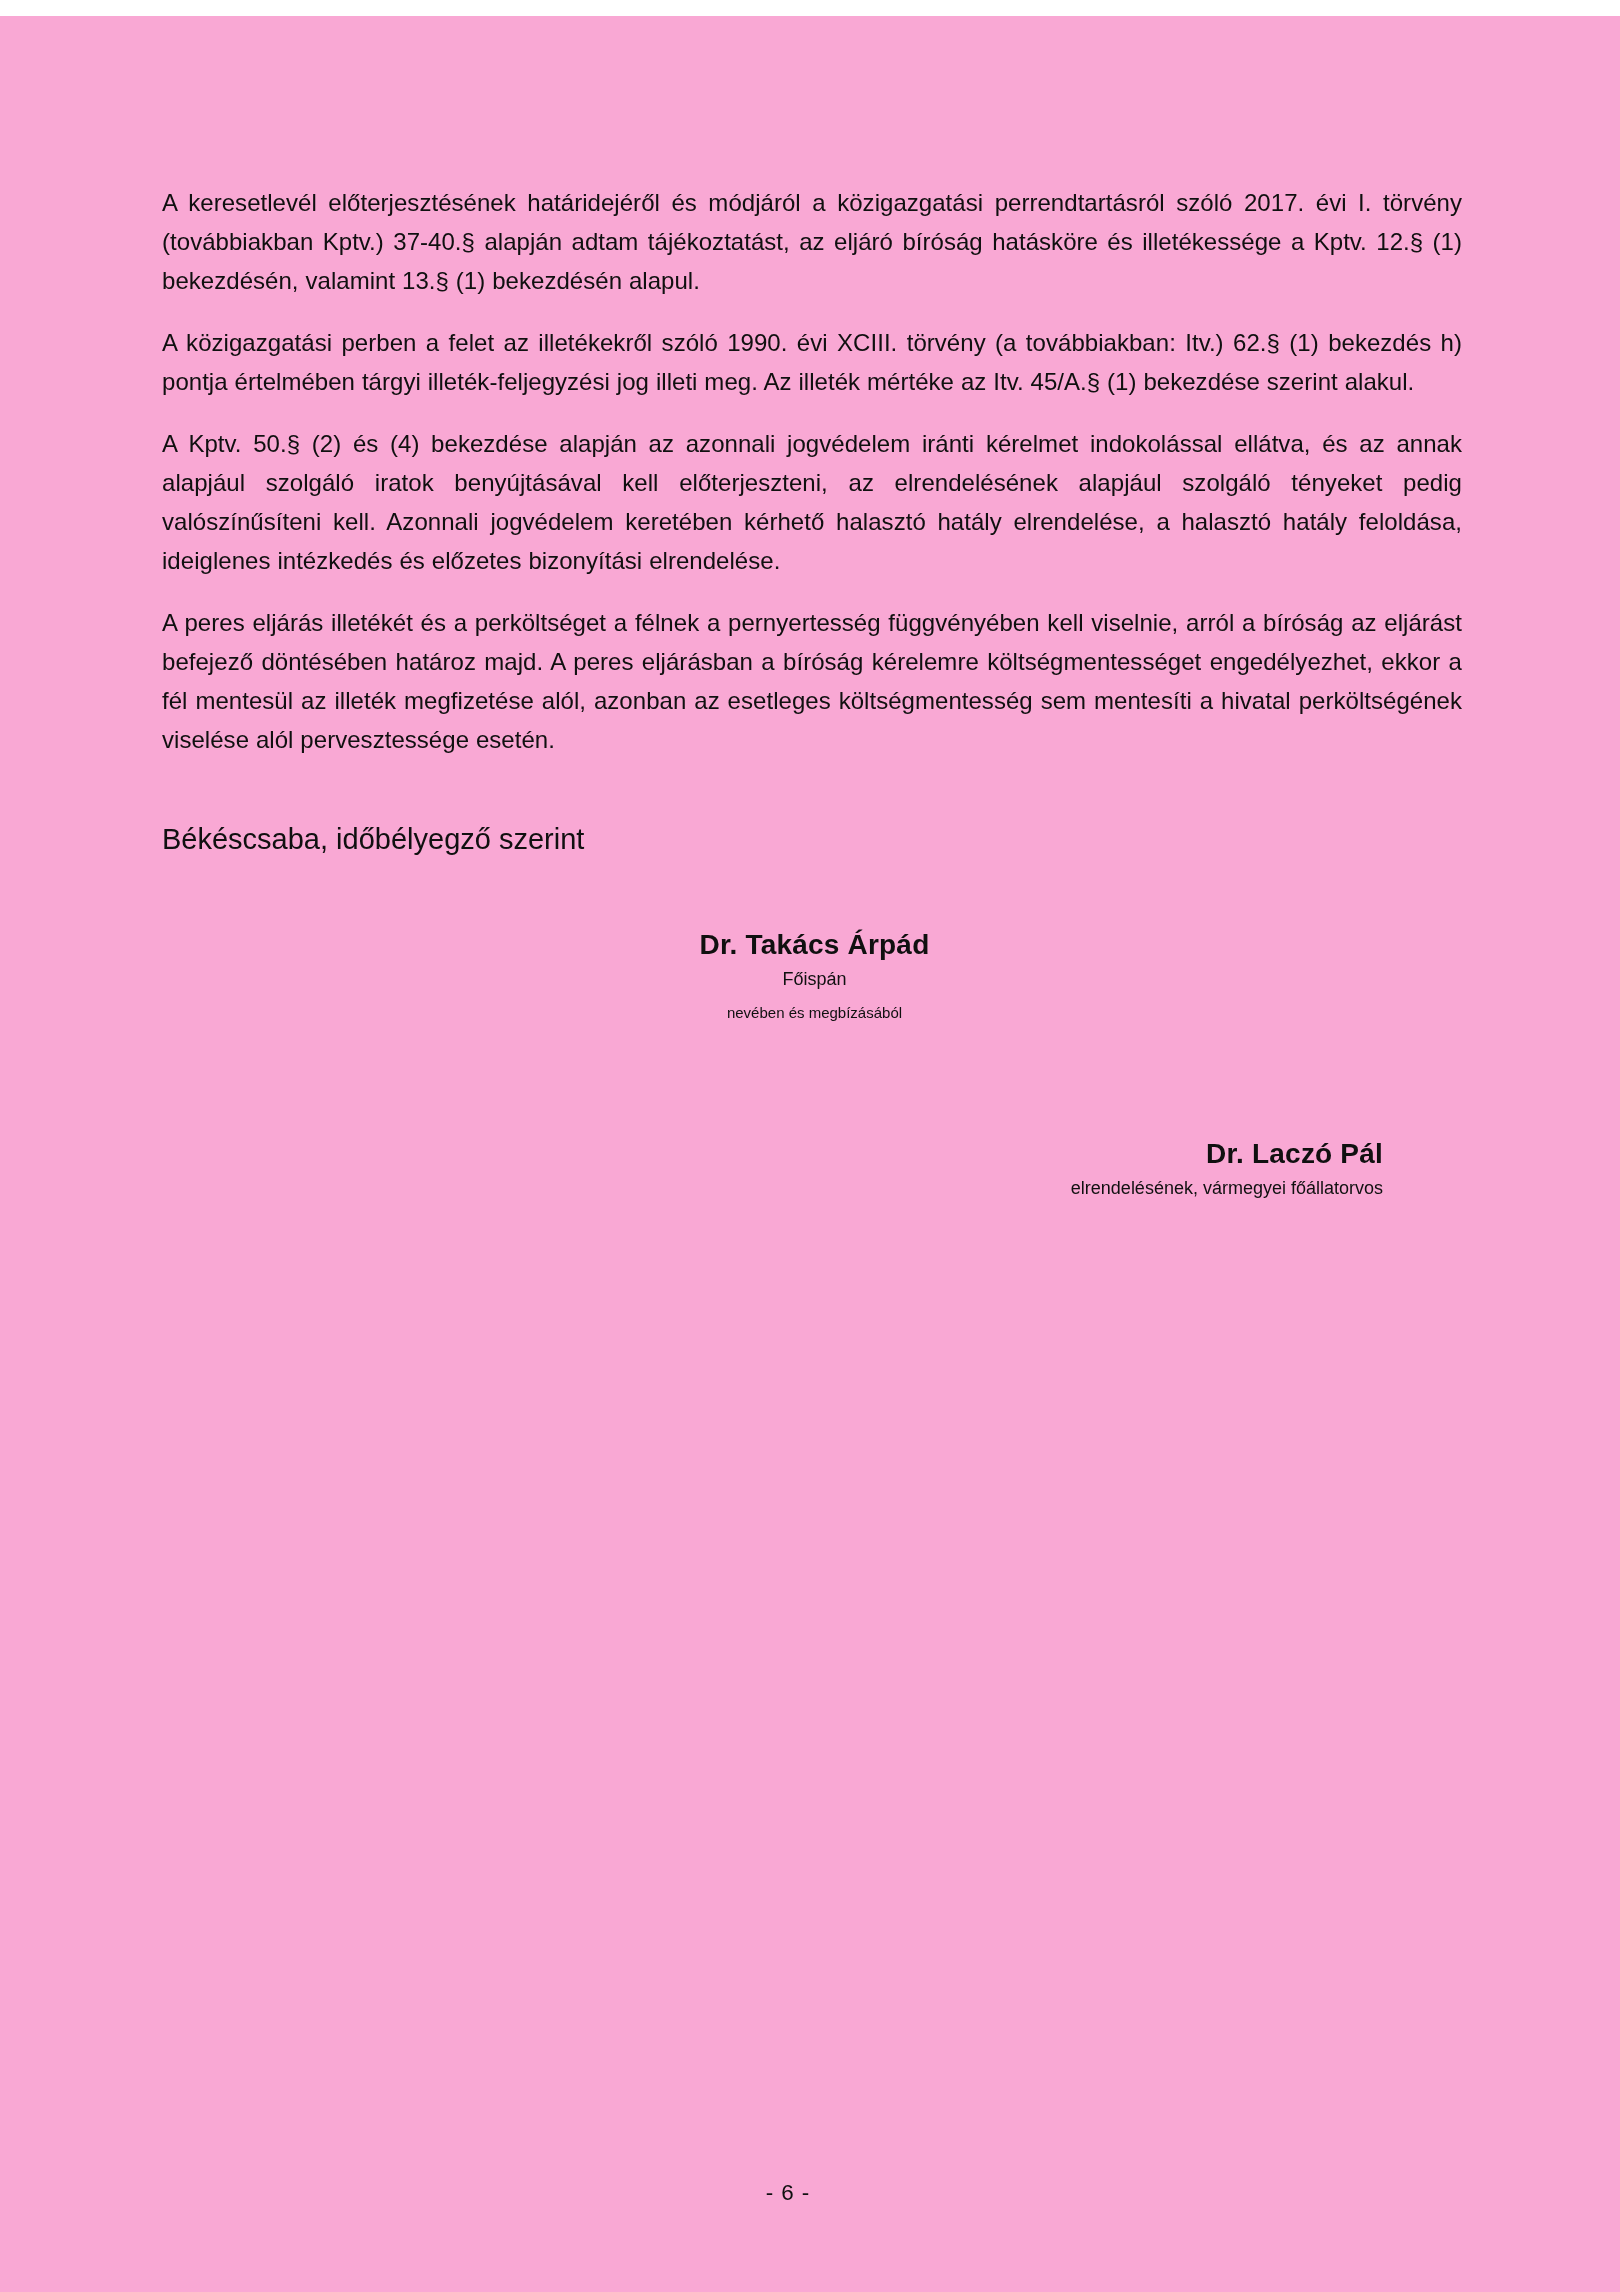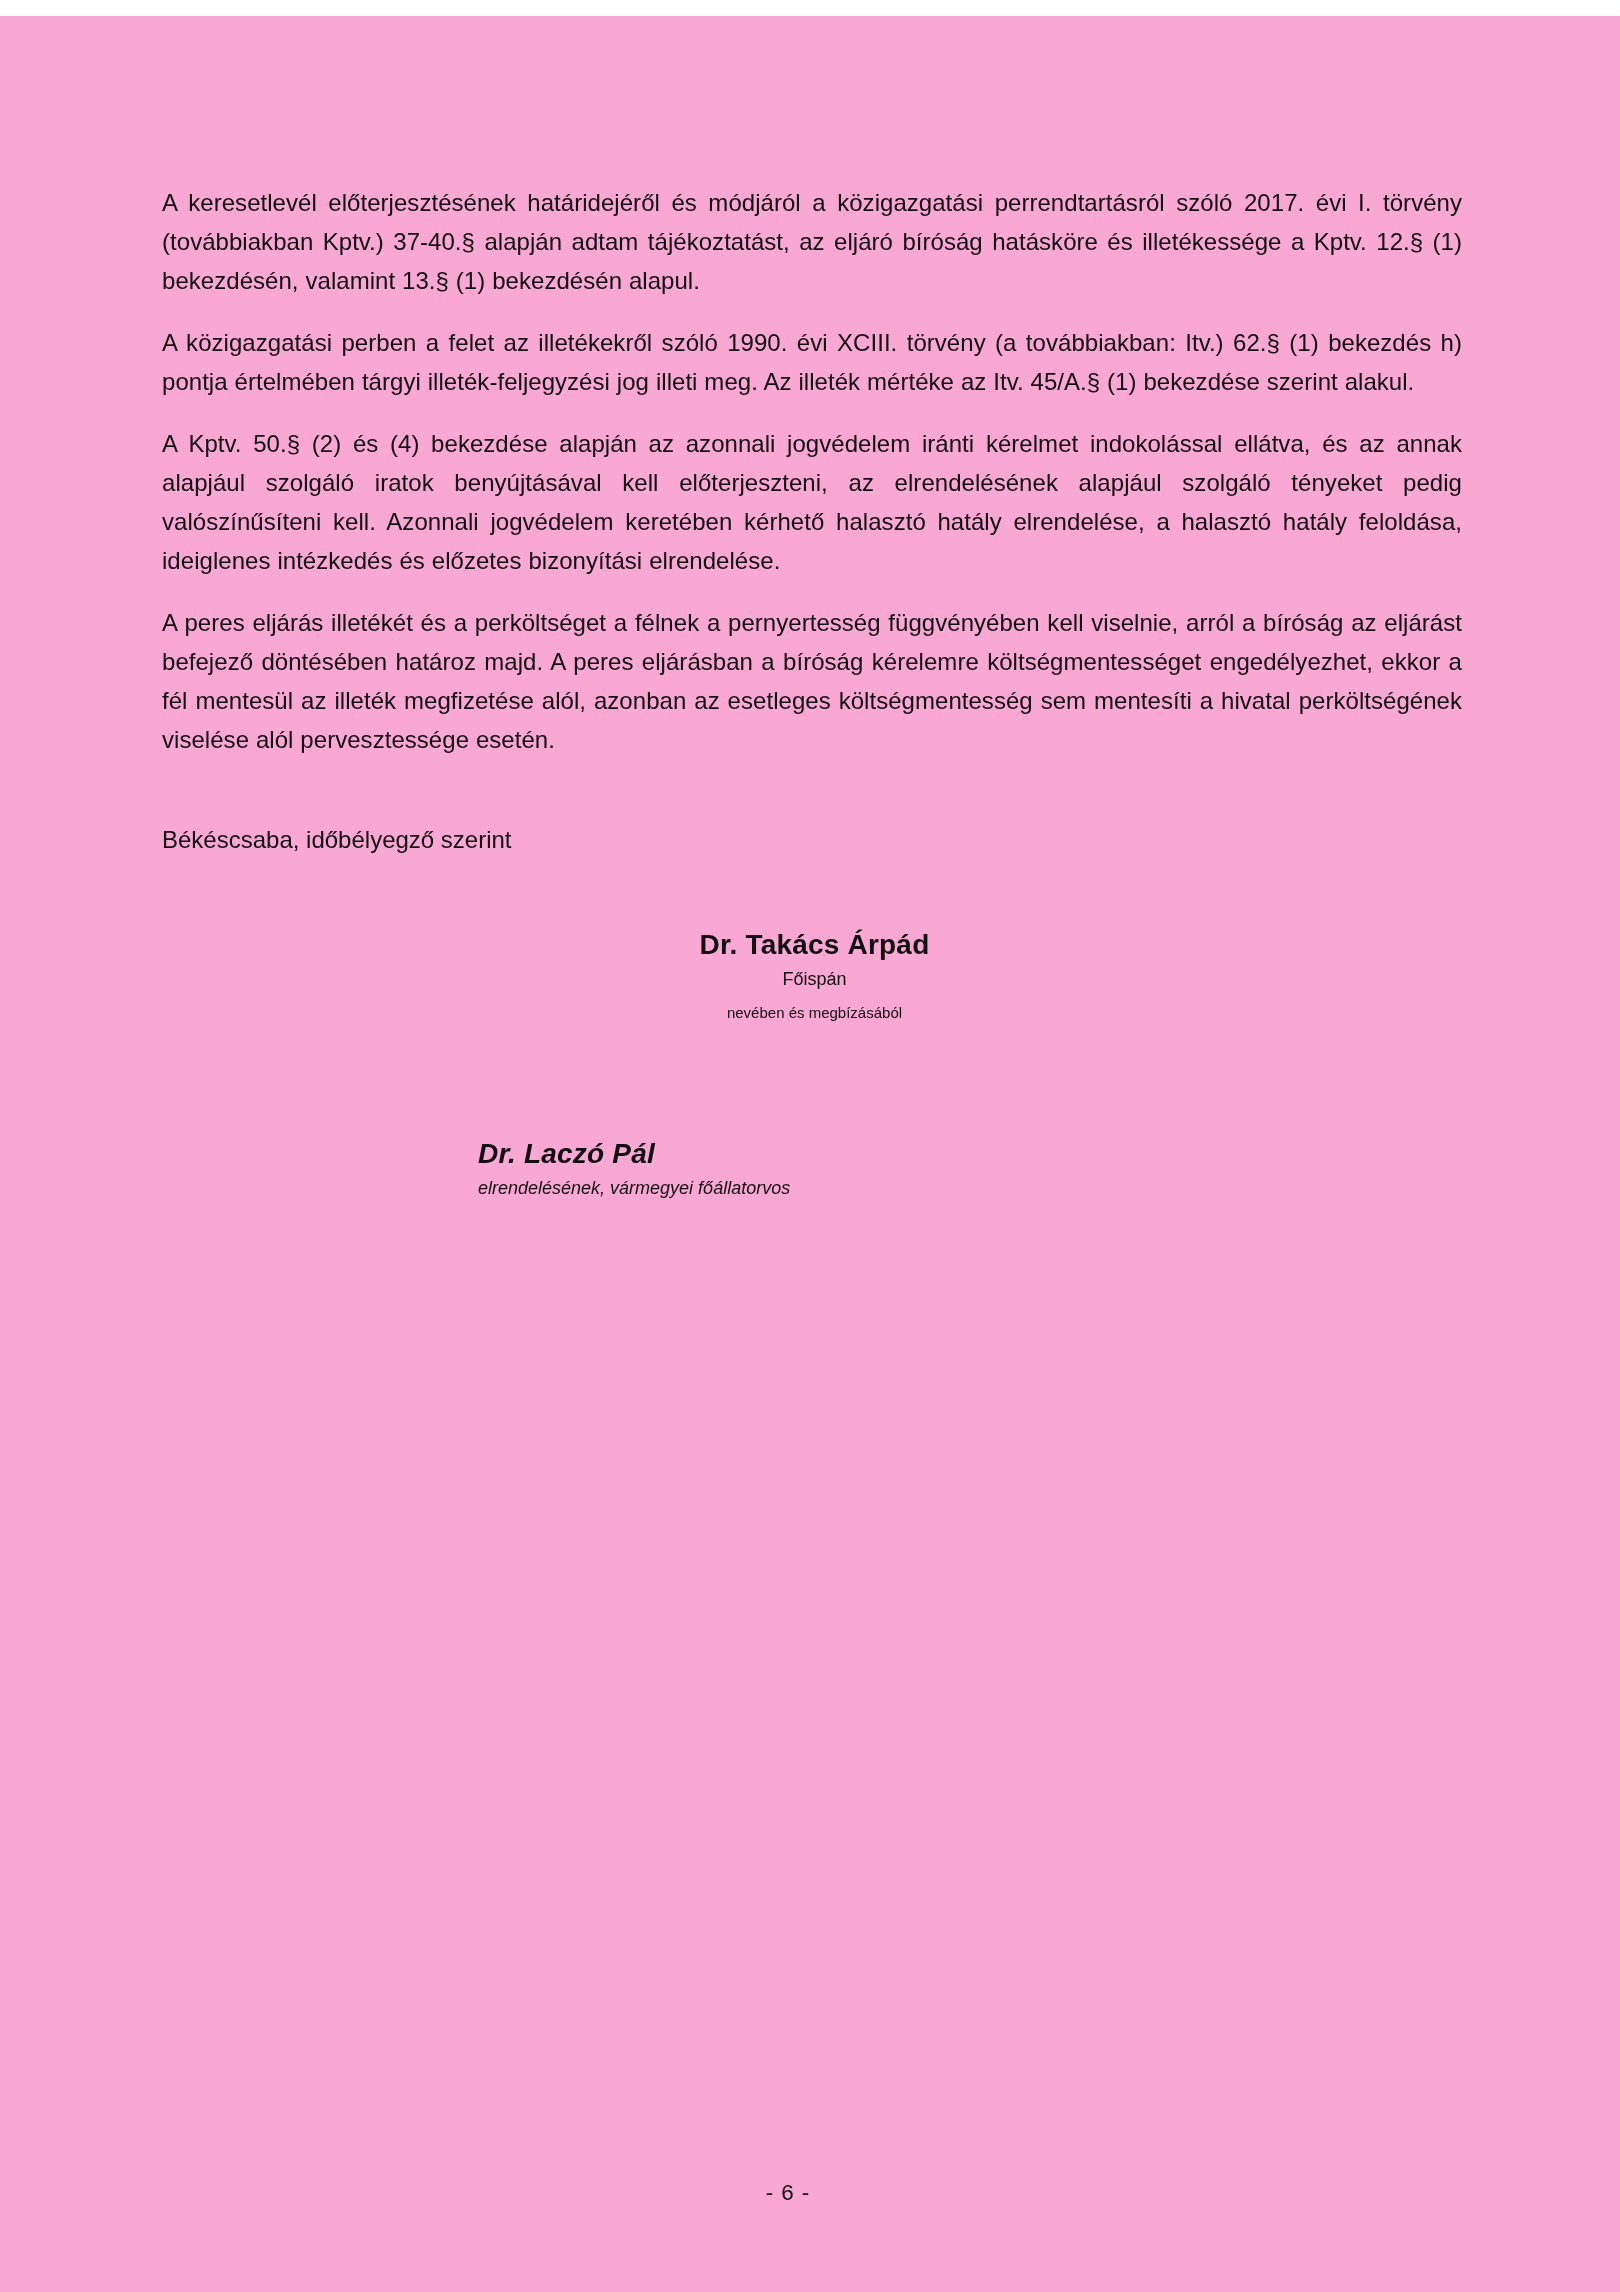--- a/index.html
+++ b/index.html
@@ -38,42 +38,41 @@
     word-spacing: 0.2px;
     hyphens: none;
   }
   .para:last-child { margin-bottom: 0; }
 
   
   .place-line {
     position: absolute;
     left: 162px;
     top: 804px;
-    font-size: 24px;
+    font-size: 29px;
     line-height: 39px;
     text-align: left;
     white-space: nowrap;
   }
 
   
   .sig-block-primary {
     position: absolute;
     left: 362px;
     top: 912px;
     width: 905px;
     text-align: center;
   }
   
   .sig-block-secondary {
     position: absolute;
     left: 478px;
     top: 1121px;
     width: 905px;
-    text-align: left;
-    font-style: italic;
+    text-align: right;
   }
 
   .sig-name {
     font-size: 28px;
     line-height: 34px;
     font-weight: bold;
     letter-spacing: 0.2px;
   }
   .sig-role {
     font-size: 18px;

